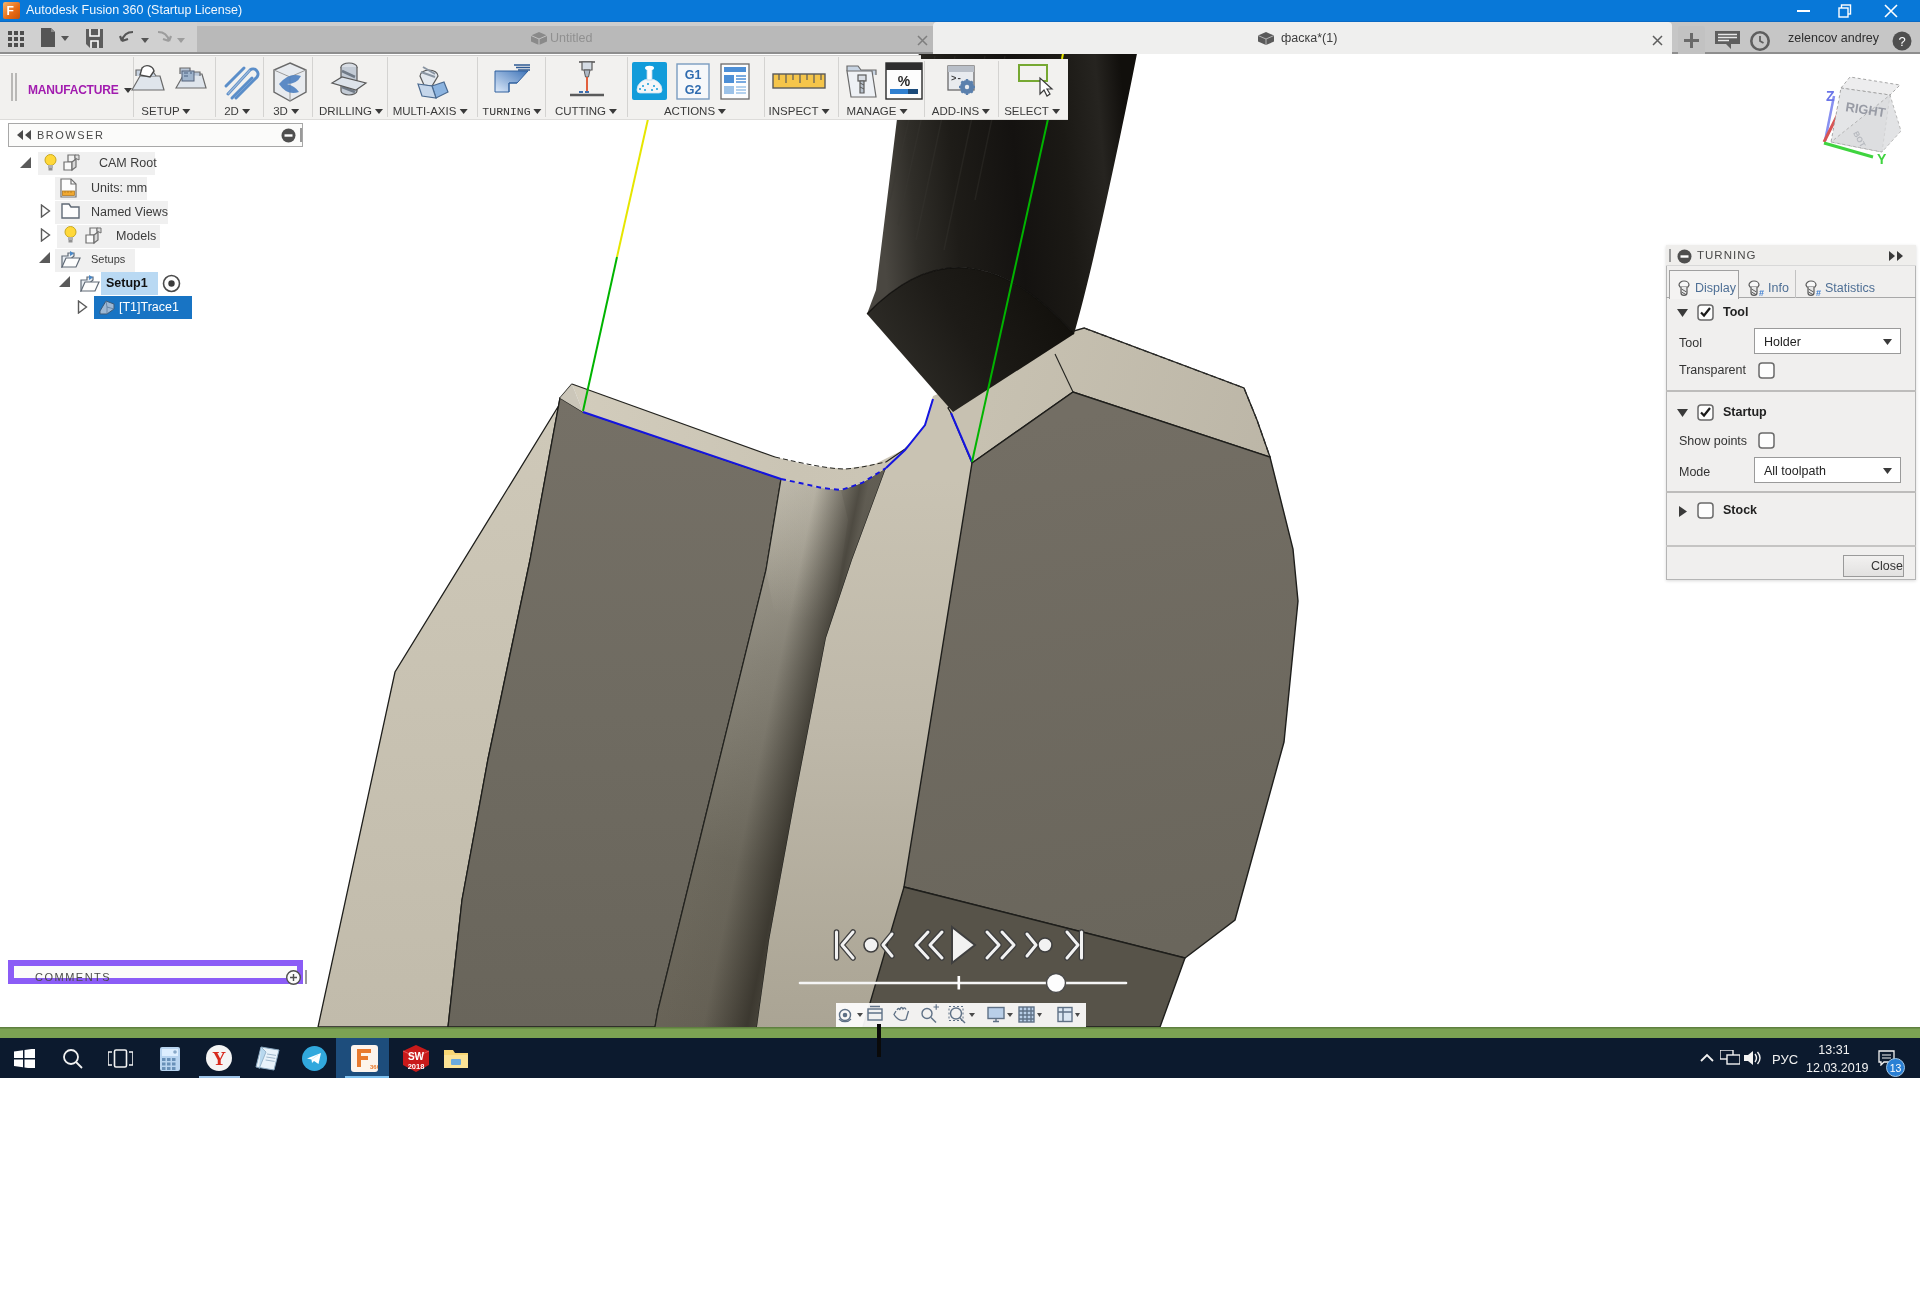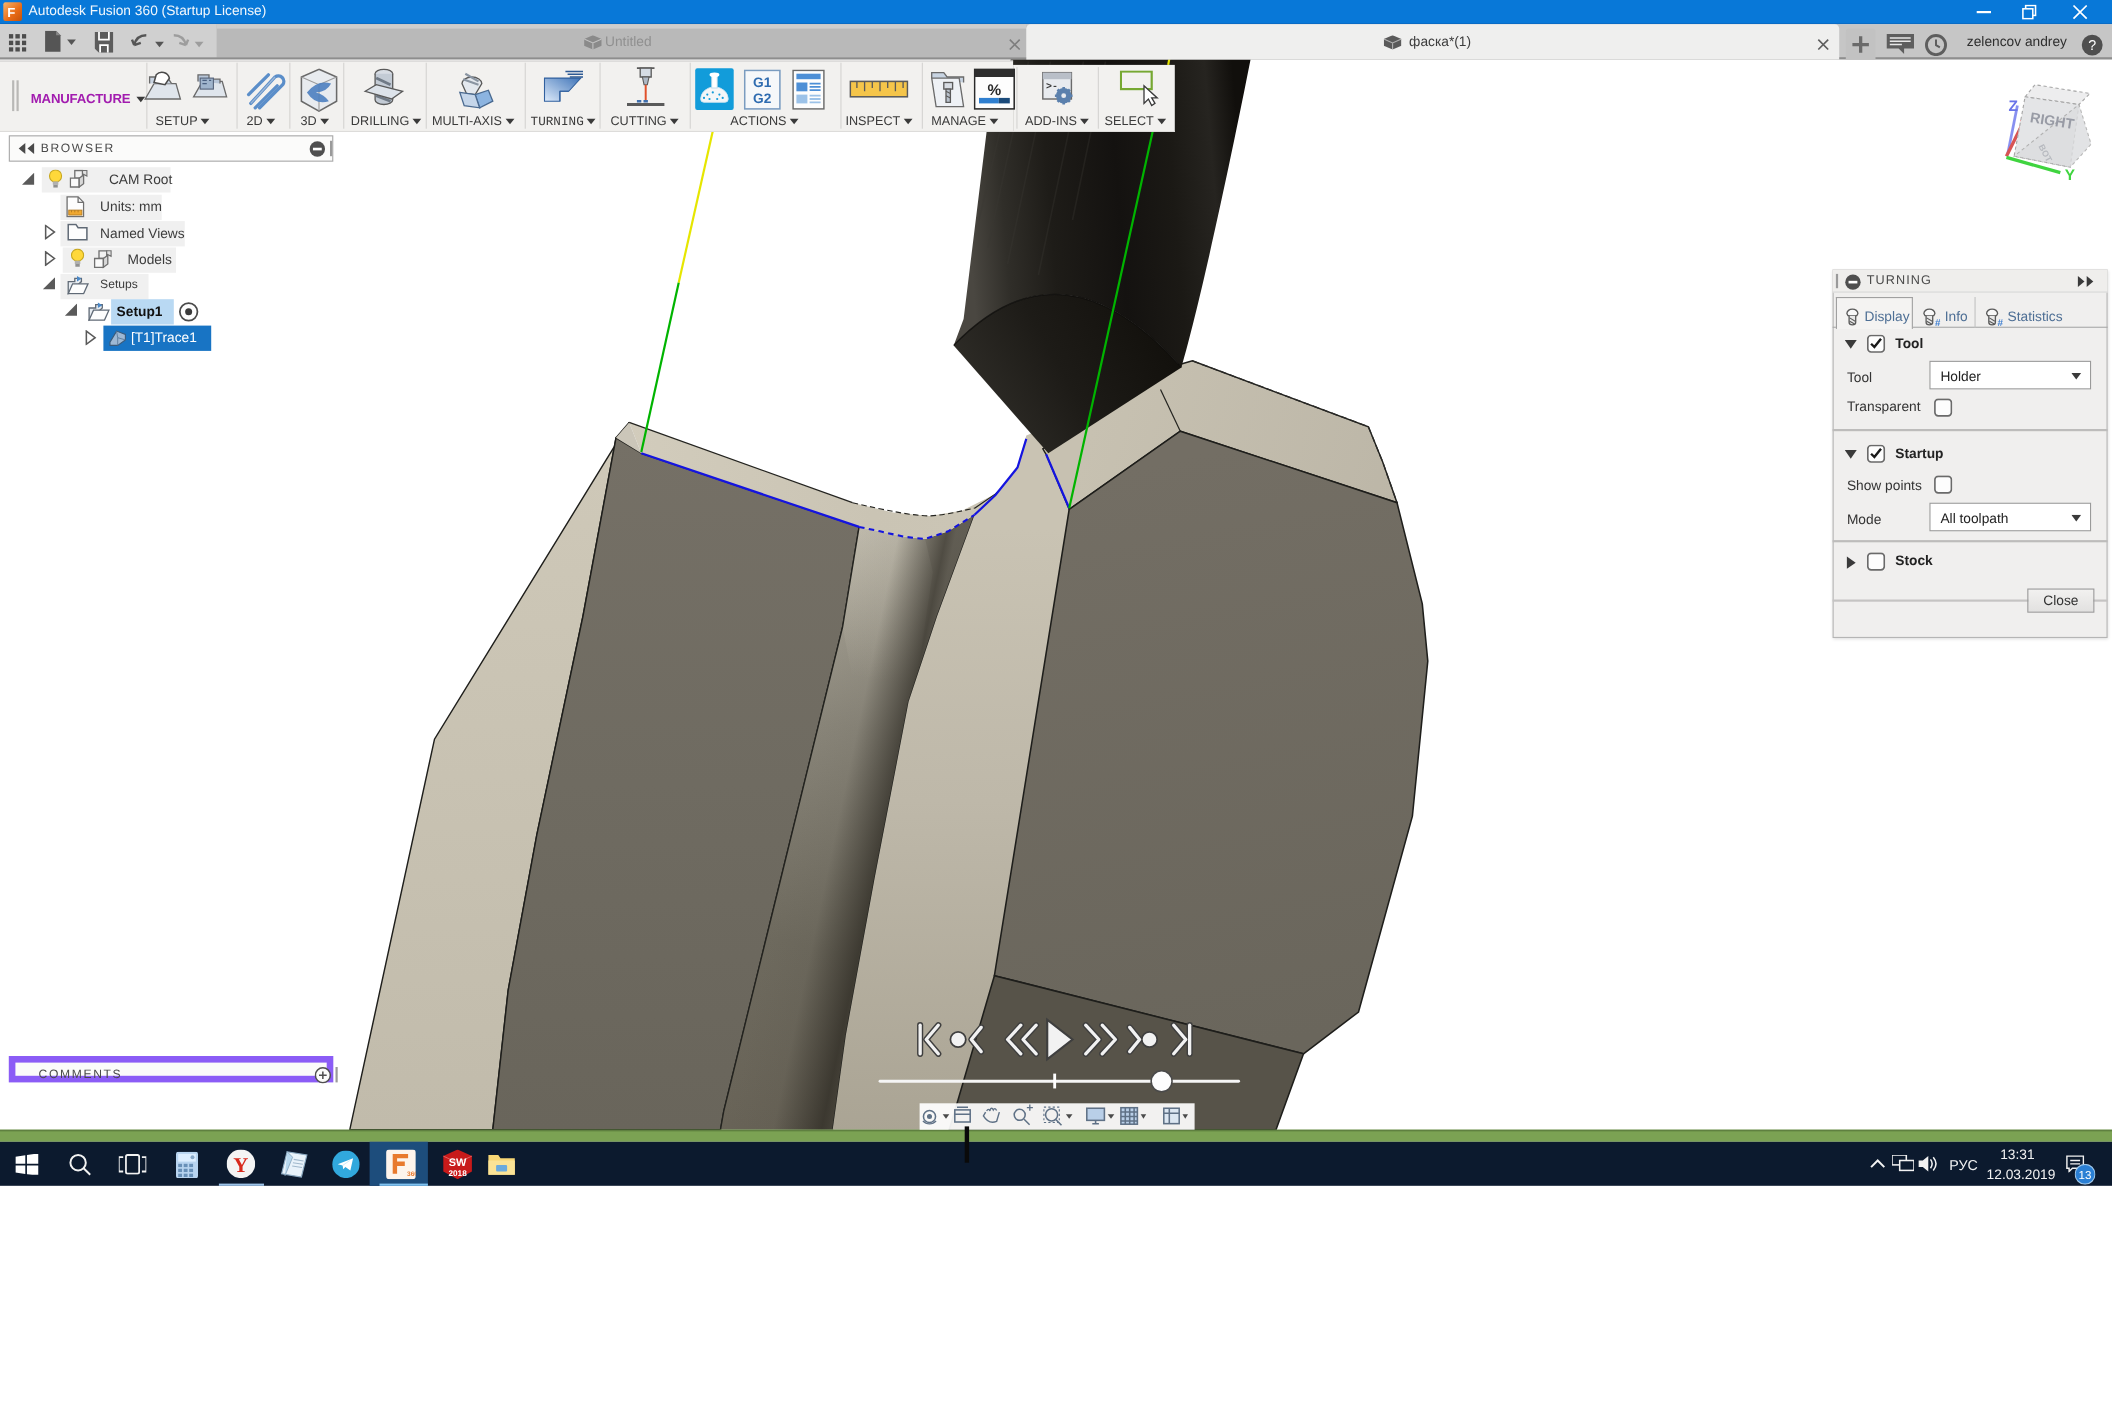--- a/index.html
+++ b/index.html
@@ -599,21 +599,21 @@
     </div>
 <div class="abs" style="left:1666px;top:491px;width:250px;height:2px;background:#bdbcbb;z-index:3;"></div>
 <svg class="abs" style="left:1678px;top:505px;z-index:3" width="10" height="13">
       <path d="M1,1 L9,6.5 L1,12 Z" fill="#3a3a3a"></path>
     </svg>
 <svg class="abs" style="left:1697px;top:502px;z-index:3" width="17" height="17">
       <rect x="1" y="1" width="15" height="15" rx="3" fill="#fdfdfd" stroke="#6a6a6a" stroke-width="1.5"></rect>
     </svg>
 <div class="abs" style="left:1723px;top:503px;font-size:12.5px;font-weight:bold;color:#222;z-index:3;">Stock</div>
 <div class="abs" style="left:1666px;top:545px;width:250px;height:1.5px;background:#c5c4c3;z-index:3;"></div>
-<div class="abs" style="left:1843px;top:535px;width:61px;height:22px;background:linear-gradient(#f2f1f0,#e2e1e0);border:1px solid #9a9a9a;z-index:3;text-align:center;font-size:12.5px;color:#333;padding-top:3px;">Close</div>
+<div class="abs" style="left:1843px;top:555px;width:61px;height:22px;background:linear-gradient(#f2f1f0,#e2e1e0);border:1px solid #9a9a9a;z-index:3;text-align:right;font-size:12.5px;color:#333;padding-top:3px;">Close</div>
 <div class="abs" style="left:0;top:1038px;width:1920px;height:40px;background:#0c1a2e;z-index:4;"></div>
 <svg class="abs" style="left:14px;top:1049px;z-index:5" width="21" height="19">
 <path d="M0,2.5 L9,1.2 L9,9 L0,9 Z" fill="#fff"></path>
       <path d="M10.5,1 L21,-0.5 L21,9 L10.5,9 Z" fill="#fff"></path>
 <path d="M0,10.5 L9,10.5 L9,18.3 L0,17 Z" fill="#fff"></path>
       <path d="M10.5,10.5 L21,10.5 L21,20 L10.5,18.5 Z" fill="#fff"></path>
 </svg>
 <svg class="abs" style="left:62px;top:1048px;z-index:5" width="22" height="22">
       <circle cx="9" cy="9" r="7" fill="none" stroke="#f2f2f2" stroke-width="1.8"></circle>
       <path d="M14,14 L20,20" stroke="#f2f2f2" stroke-width="1.8"></path>

